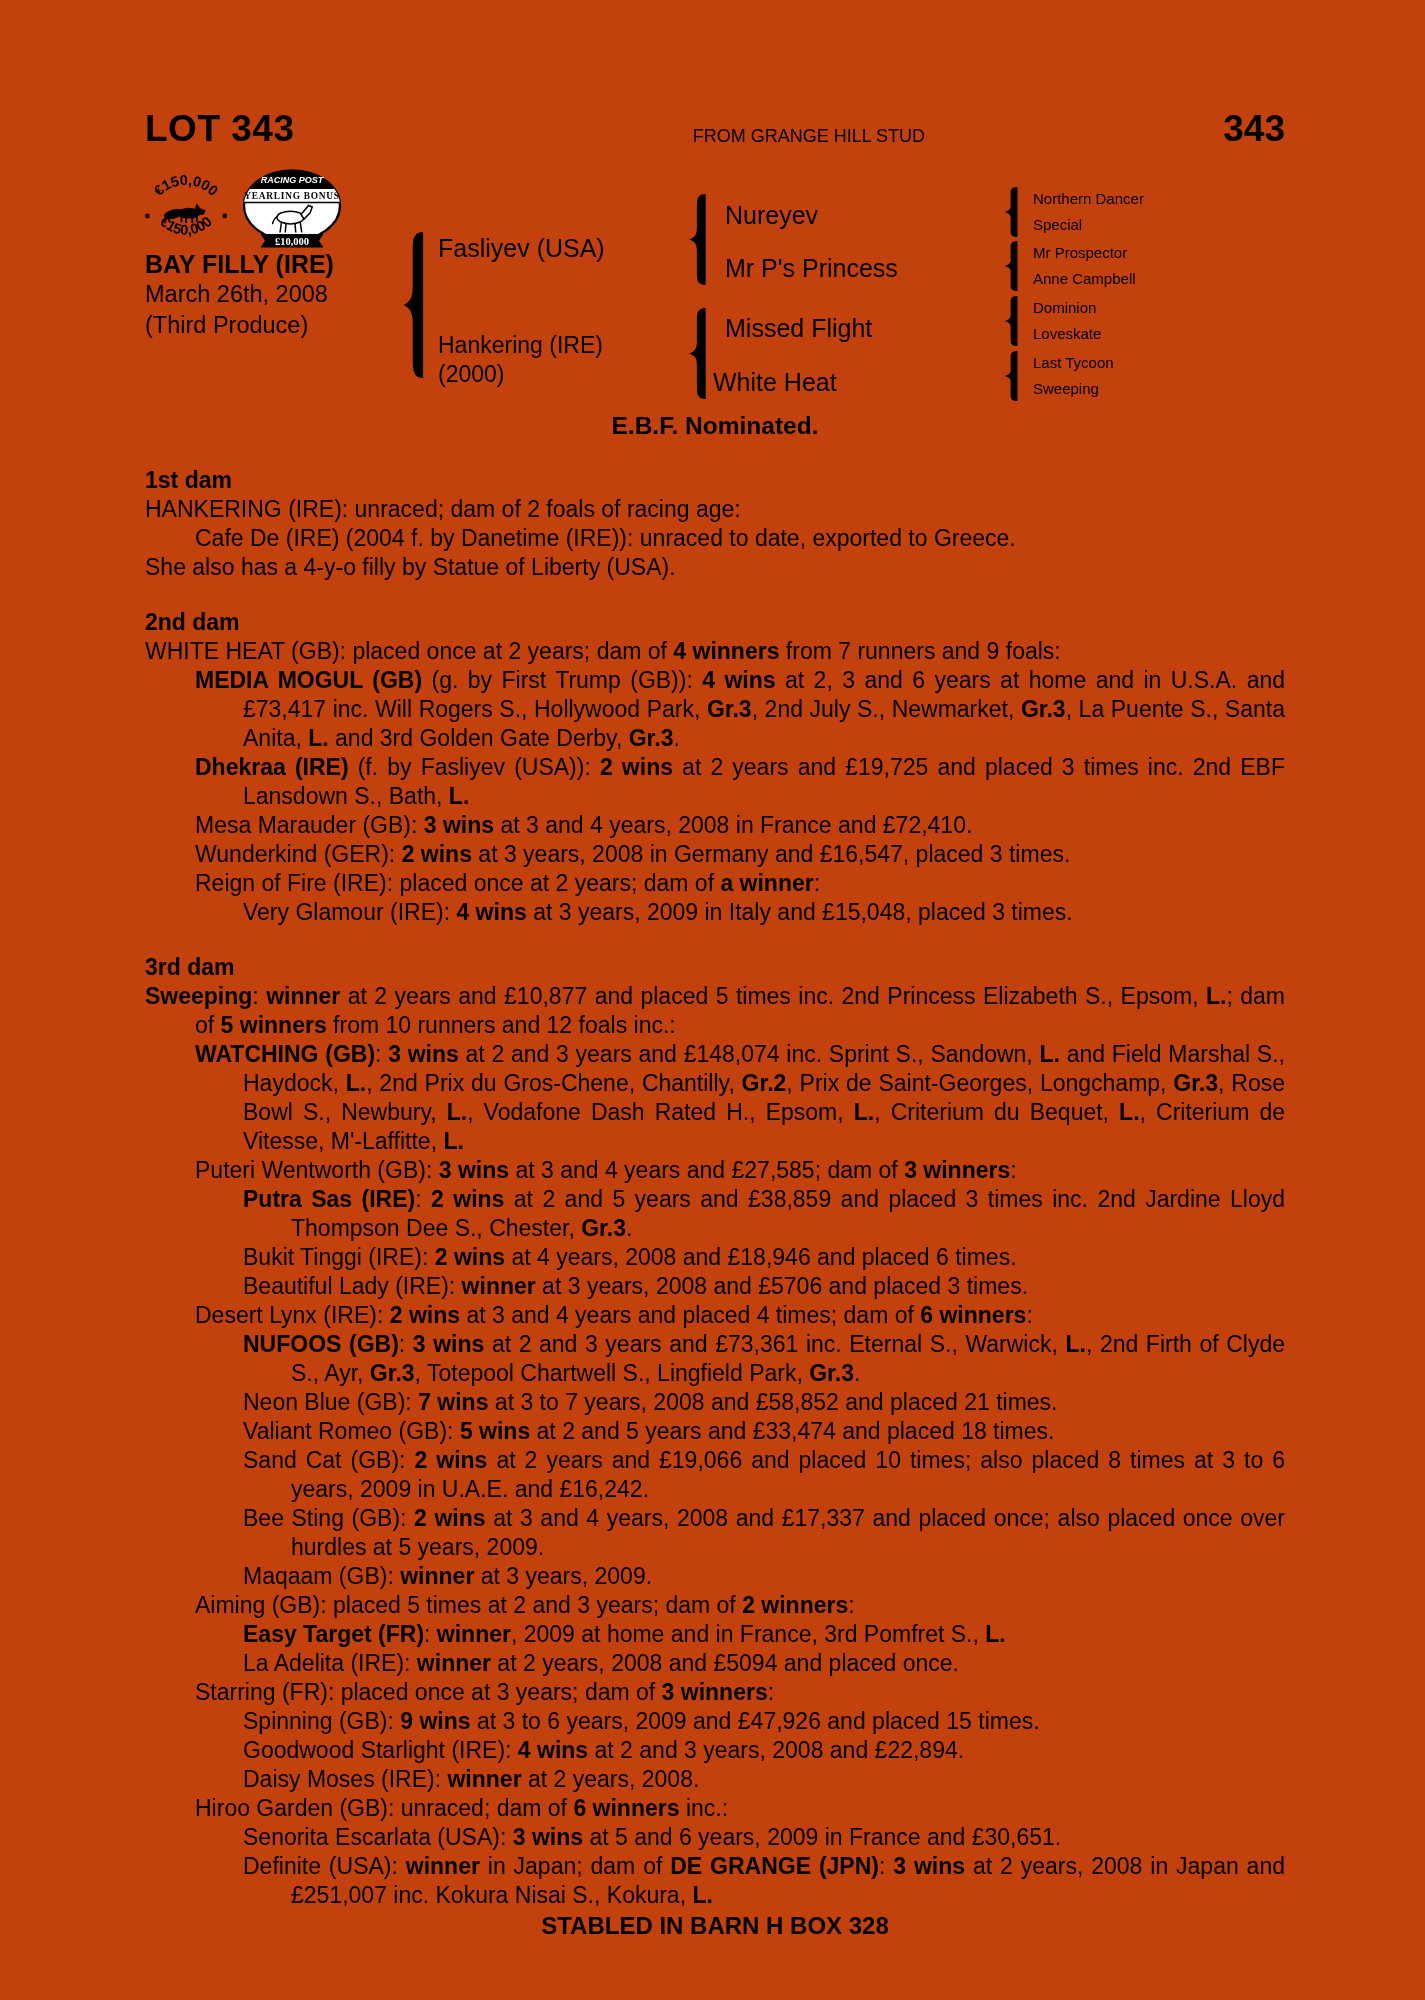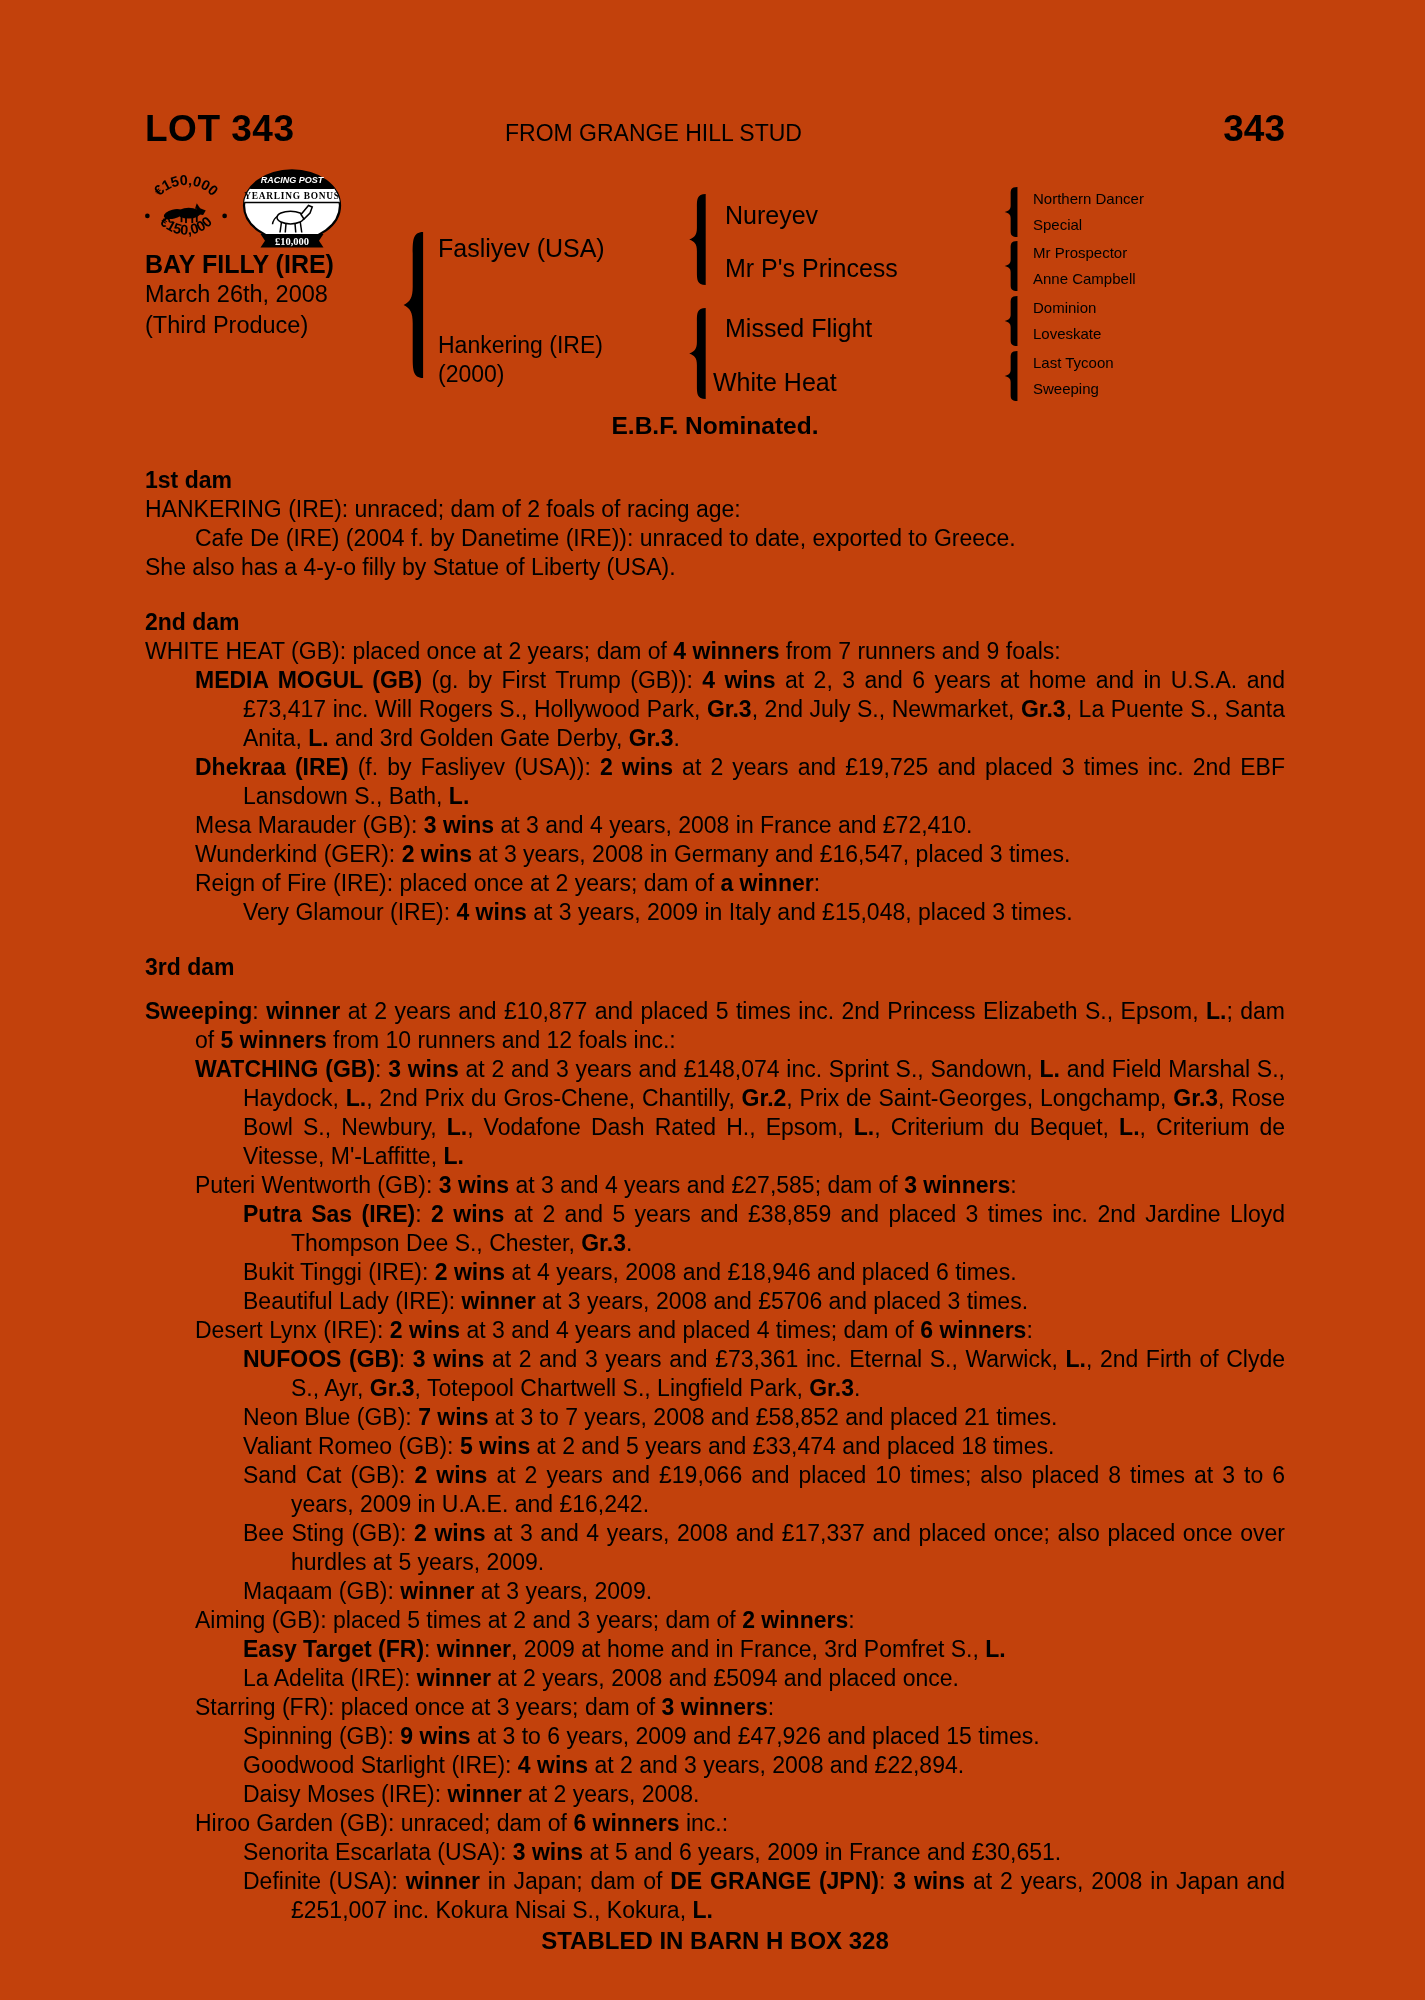--- a/index.html
+++ b/index.html
@@ -4,21 +4,21 @@
 <style>
   html,body{margin:0;padding:0;background:#e8e8e8;}
   .page{
     position:relative;width:1425px;height:2000px;background:#c2410c;color:#000;
     font-family:"Liberation Sans", sans-serif;overflow:hidden;
   }
   .content{position:relative;width:1140px;margin-left:145px;}
   
   .hdr{display:flex;align-items:flex-end;padding-top:104px;height:46px;}
   .hdr .lot{width:360px;font-size:37px;font-weight:700;letter-spacing:.5px;}
-  .hdr .from{flex:1;text-align:left;font-size:23px;padding-bottom:3px;margin-top:21px;}
+  .hdr .from{flex:1;text-align:right;font-size:18px;padding-bottom:3px;margin-top:21px;}
   .hdr .pgnum{width:360px;text-align:right;font-size:37px;font-weight:700;}
   
   .pedigree{position:relative;height:250px;margin-top:6px;}
   .pedigree .abs{position:absolute;white-space:nowrap;}
   .subject-name{font-size:25px;font-weight:700;}
   .subject-line{font-size:23.5px;line-height:31px;}
   .gen{font-size:25px;}
   .gen3pair{font-size:15px;line-height:26px;}
   .damblk{font-size:23px;line-height:29px;}
   .bracesvg{position:absolute;overflow:visible;}
@@ -185,21 +185,21 @@
           <p class="para" style="padding-left: 98px; text-indent: -48px;"><span>Mesa Marauder (GB): </span><span class="b">3 wins</span><span> at 3 and 4 years, 2008 in France and £72,410.</span></p>
           <p class="para" style="padding-left: 98px; text-indent: -48px;"><span>Wunderkind (GER): </span><span class="b">2 wins</span><span> at 3 years, 2008 in Germany and £16,547, placed 3 times.</span></p>
           <p class="para" style="padding-left: 98px; text-indent: -48px;"><span>Reign of Fire (IRE): placed once at 2 years; dam of </span><span class="b">a winner</span><span>:</span></p>
           <p class="para" style="padding-left: 146px; text-indent: -48px;"><span>Very Glamour (IRE): </span><span class="b">4 wins</span><span> at 3 years, 2009 in Italy and £15,048, placed 3 times.</span></p>
         </div>
     </div>
 
     <div>
       <h2 class="dam-h">3rd dam</h2>
       <div>
-          <p class="para" style="padding-left: 50px; text-indent: -50px; margin-top: 15px;"><span class="b">Sweeping</span><span>: </span><span class="b">winner</span><span> at 2 years and £10,877 and placed 5 times inc. 2nd Princess Elizabeth S., Epsom, </span><span class="b">L.</span><span>; dam of </span><span class="b">5 winners</span><span> from 10 runners and 12 foals inc.:</span></p>
+          <p class="para" style="padding-left: 50px; text-indent: -50px;"><span class="b">Sweeping</span><span>: </span><span class="b">winner</span><span> at 2 years and £10,877 and placed 5 times inc. 2nd Princess Elizabeth S., Epsom, </span><span class="b">L.</span><span>; dam of </span><span class="b">5 winners</span><span> from 10 runners and 12 foals inc.:</span></p>
           <p class="para" style="padding-left: 98px; text-indent: -48px;"><span class="b">WATCHING (GB)</span><span>: </span><span class="b">3 wins</span><span> at 2 and 3 years and £148,074 inc. Sprint S., Sandown, </span><span class="b">L.</span><span> and Field Marshal S., Haydock, </span><span class="b">L.</span><span>, 2nd Prix du Gros-Chene, Chantilly, </span><span class="b">Gr.2</span><span>, Prix de Saint-Georges, Longchamp, </span><span class="b">Gr.3</span><span>, Rose Bowl S., Newbury, </span><span class="b">L.</span><span>, Vodafone Dash Rated H., Epsom, </span><span class="b">L.</span><span>, Criterium du Bequet, </span><span class="b">L.</span><span>, Criterium de Vitesse, M'-Laffitte, </span><span class="b">L.</span></p>
           <p class="para" style="padding-left: 98px; text-indent: -48px;"><span>Puteri Wentworth (GB): </span><span class="b">3 wins</span><span> at 3 and 4 years and £27,585; dam of </span><span class="b">3 winners</span><span>:</span></p>
           <p class="para" style="padding-left: 146px; text-indent: -48px;"><span class="b">Putra Sas (IRE)</span><span>: </span><span class="b">2 wins</span><span> at 2 and 5 years and £38,859 and placed 3 times inc. 2nd Jardine Lloyd Thompson Dee S., Chester, </span><span class="b">Gr.3</span><span>.</span></p>
           <p class="para" style="padding-left: 146px; text-indent: -48px;"><span>Bukit Tinggi (IRE): </span><span class="b">2 wins</span><span> at 4 years, 2008 and £18,946 and placed 6 times.</span></p>
           <p class="para" style="padding-left: 146px; text-indent: -48px;"><span>Beautiful Lady (IRE): </span><span class="b">winner</span><span> at 3 years, 2008 and £5706 and placed 3 times.</span></p>
           <p class="para" style="padding-left: 98px; text-indent: -48px;"><span>Desert Lynx (IRE): </span><span class="b">2 wins</span><span> at 3 and 4 years and placed 4 times; dam of </span><span class="b">6 winners</span><span>:</span></p>
           <p class="para" style="padding-left: 146px; text-indent: -48px;"><span class="b">NUFOOS (GB)</span><span>: </span><span class="b">3 wins</span><span> at 2 and 3 years and £73,361 inc. Eternal S., Warwick, </span><span class="b">L.</span><span>, 2nd Firth of Clyde S., Ayr, </span><span class="b">Gr.3</span><span>, Totepool Chartwell S., Lingfield Park, </span><span class="b">Gr.3</span><span>.</span></p>
           <p class="para" style="padding-left: 146px; text-indent: -48px;"><span>Neon Blue (GB): </span><span class="b">7 wins</span><span> at 3 to 7 years, 2008 and £58,852 and placed 21 times.</span></p>
           <p class="para" style="padding-left: 146px; text-indent: -48px;"><span>Valiant Romeo (GB): </span><span class="b">5 wins</span><span> at 2 and 5 years and £33,474 and placed 18 times.</span></p>
           <p class="para" style="padding-left: 146px; text-indent: -48px;"><span>Sand Cat (GB): </span><span class="b">2 wins</span><span> at 2 years and £19,066 and placed 10 times; also placed 8 times at 3 to 6 years, 2009 in U.A.E. and £16,242.</span></p>

